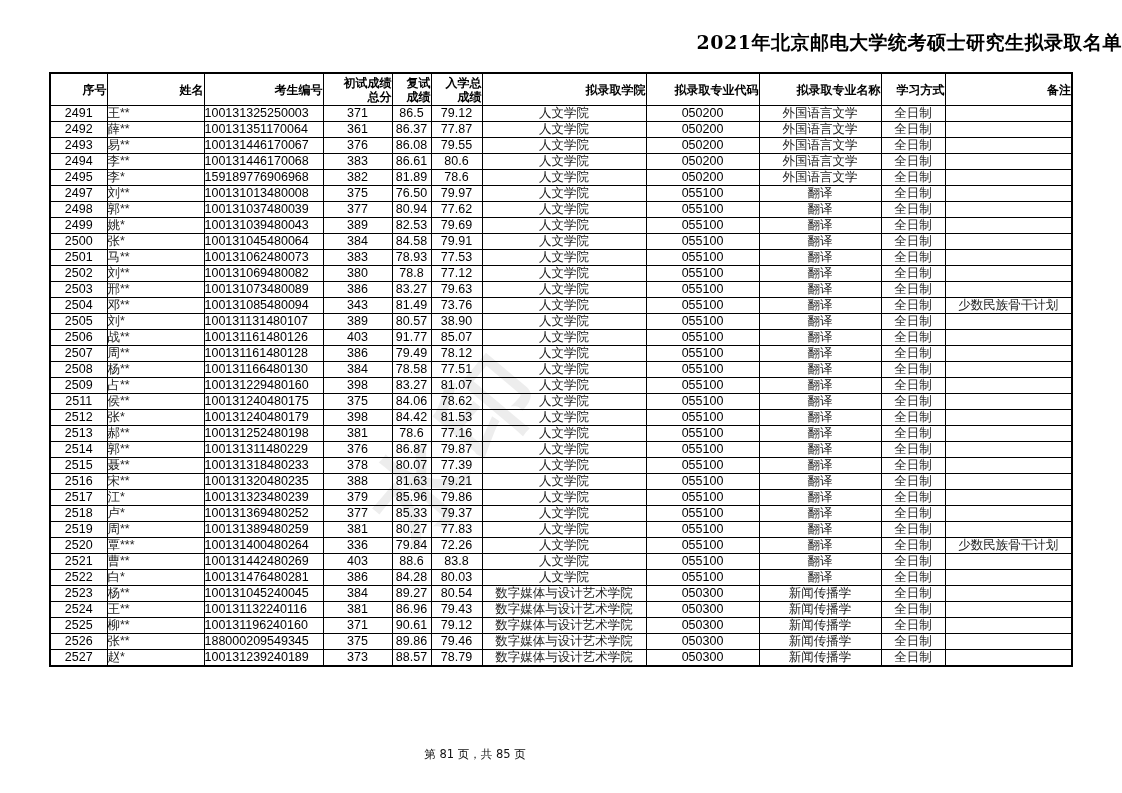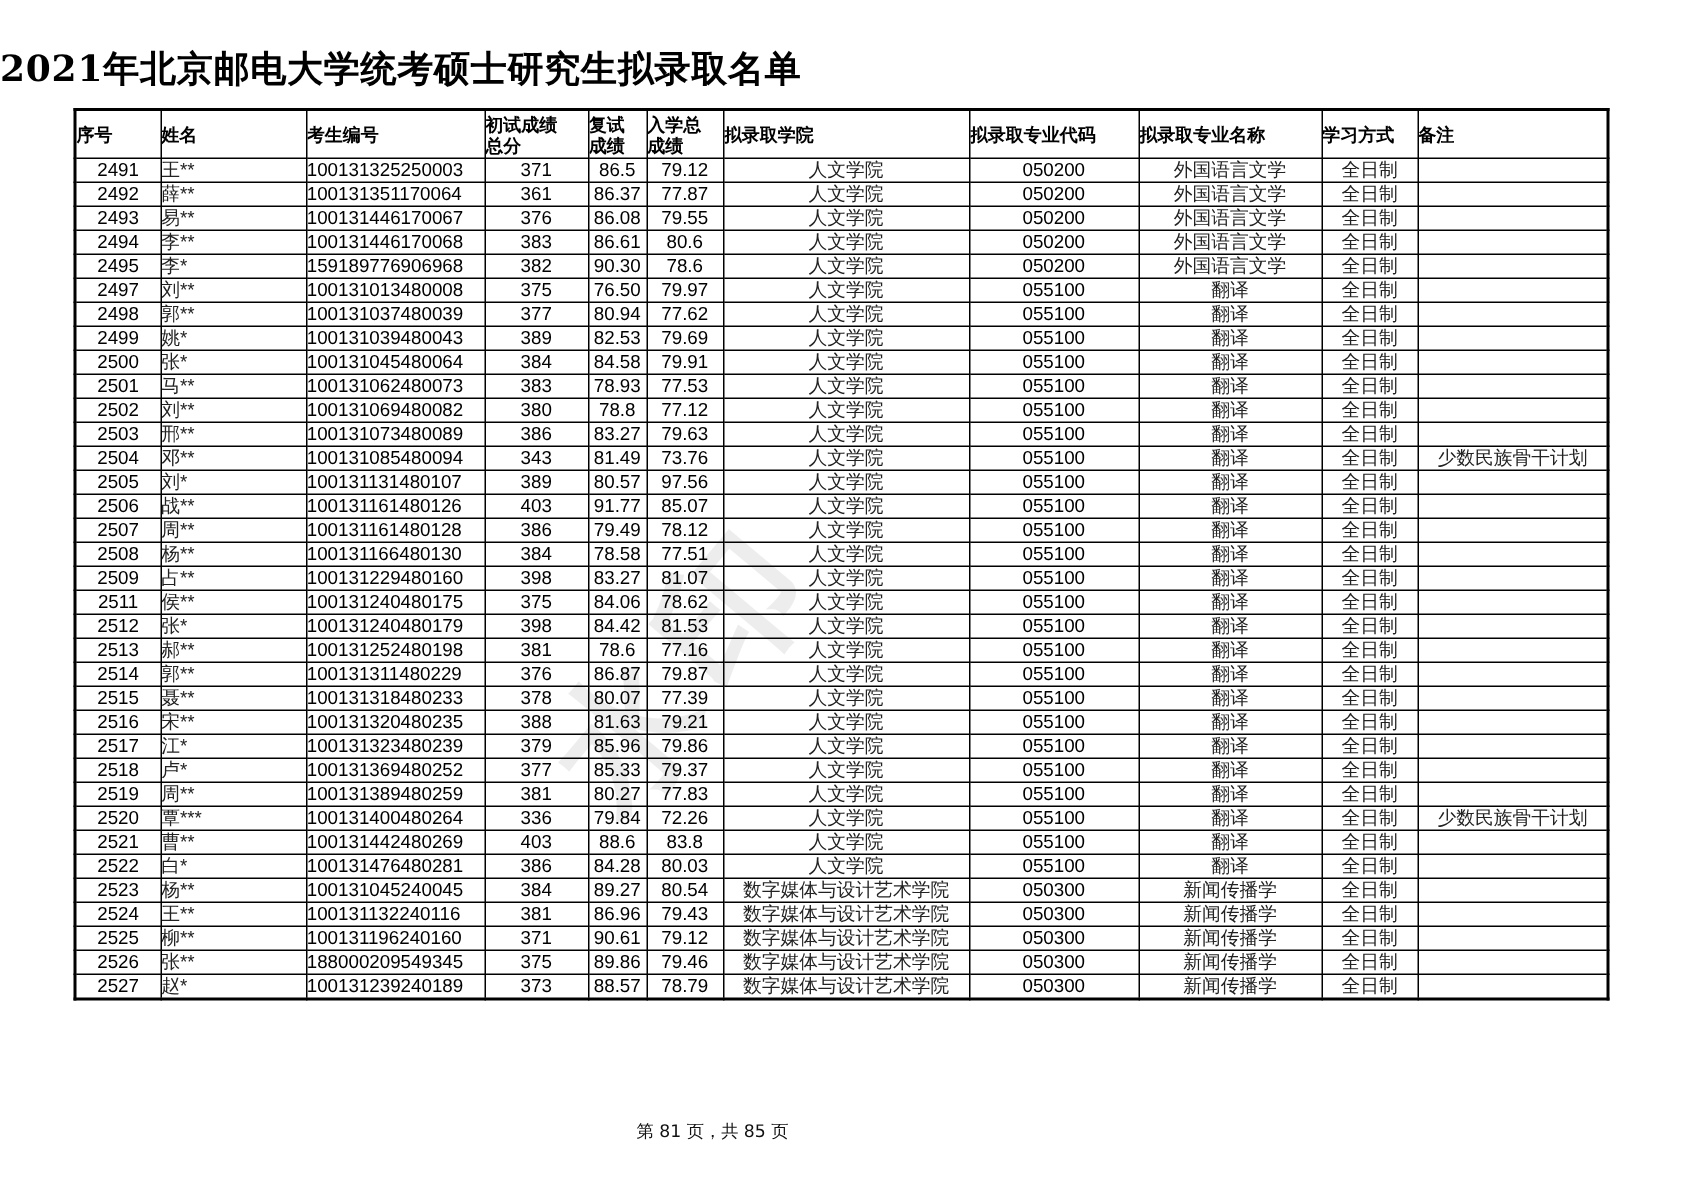--- a/index.html
+++ b/index.html
@@ -1,23 +1,23 @@
 <!DOCTYPE html>
 <html><head>
   <meta charset="utf-8">
   <style>
     html, body { margin: 0; padding: 0; background: #ffffff; }
     body { width: 1122px; height: 793px; position: relative; overflow: hidden;
            font-family: "DejaVu Sans", sans-serif; color: #000; }
-    .page-title { position: absolute; left: 0; width: 1122px; top: 30px; text-align: left;
-                  font-family: "DejaVu Serif", serif; font-size: 24px; font-weight: bold; letter-spacing: 0.5px; }
+    .page-title { position: absolute; left: 0; width: 1122px; top: 30px; text-align: right;
+                  font-family: "DejaVu Serif", serif; font-size: 19px; font-weight: bold; letter-spacing: 0.5px; }
     table.roster { position: absolute; left: 49px; top: 72px; border-collapse: collapse;
                    table-layout: fixed; width: 1022px; border: 2px solid #000; }
     table.roster th, table.roster td { border: 1.5px solid #000; padding: 0; overflow: hidden; white-space: nowrap; }
-    table.roster th { font-size: 12px; font-weight: bold; height: 31px; line-height: 14px; text-align: left; }
+    table.roster th { font-size: 12px; font-weight: bold; height: 31px; line-height: 14px; text-align: right; }
     table.roster td { font-family: "Liberation Sans", sans-serif; font-size: 12.5px; height: 15px; line-height: 15px; }
     td.c { text-align: center; }
     td.l { text-align: left; padding-left: 3px; }
     td.zh { font-family: "DejaVu Sans", sans-serif; font-size: 11px; color: #222; }
     .footer { position: absolute; left: 0; width: 950px; top: 747px; text-align: center;
               font-size: 11.5px; color: #111; }
     .watermark { position: absolute; left: 350px; top: 380px; transform: rotate(-50deg);
                  font-size: 96px; color: rgba(0,0,0,0.07); font-weight: bold; letter-spacing: 12px;
                  pointer-events: none; white-space: nowrap; }
   </style>
@@ -108,21 +108,21 @@
         <td class="c">050200</td>
         <td class="c zh">外国语言文学</td>
         <td class="c zh">全日制</td>
         <td class="c zh"></td>
       </tr>
       <tr>
         <td class="c">2495</td>
         <td class="l zh">李*</td>
         <td class="l">159189776906968</td>
         <td class="c">382</td>
-        <td class="c">90.30</td>
+        <td class="c">81.89</td>
         <td class="c">78.6</td>
         <td class="c zh">人文学院</td>
         <td class="c">050200</td>
         <td class="c zh">外国语言文学</td>
         <td class="c zh">全日制</td>
         <td class="c zh"></td>
       </tr>
       <tr>
         <td class="c">2497</td>
         <td class="l zh">刘**</td>
@@ -226,21 +226,21 @@
         <td class="c zh">翻译</td>
         <td class="c zh">全日制</td>
         <td class="c zh">少数民族骨干计划</td>
       </tr>
       <tr>
         <td class="c">2505</td>
         <td class="l zh">刘*</td>
         <td class="l">100131131480107</td>
         <td class="c">389</td>
         <td class="c">80.57</td>
-        <td class="c">97.56</td>
+        <td class="c">38.90</td>
         <td class="c zh">人文学院</td>
         <td class="c">055100</td>
         <td class="c zh">翻译</td>
         <td class="c zh">全日制</td>
         <td class="c zh"></td>
       </tr>
       <tr>
         <td class="c">2506</td>
         <td class="l zh">战**</td>
         <td class="l">100131161480126</td>

